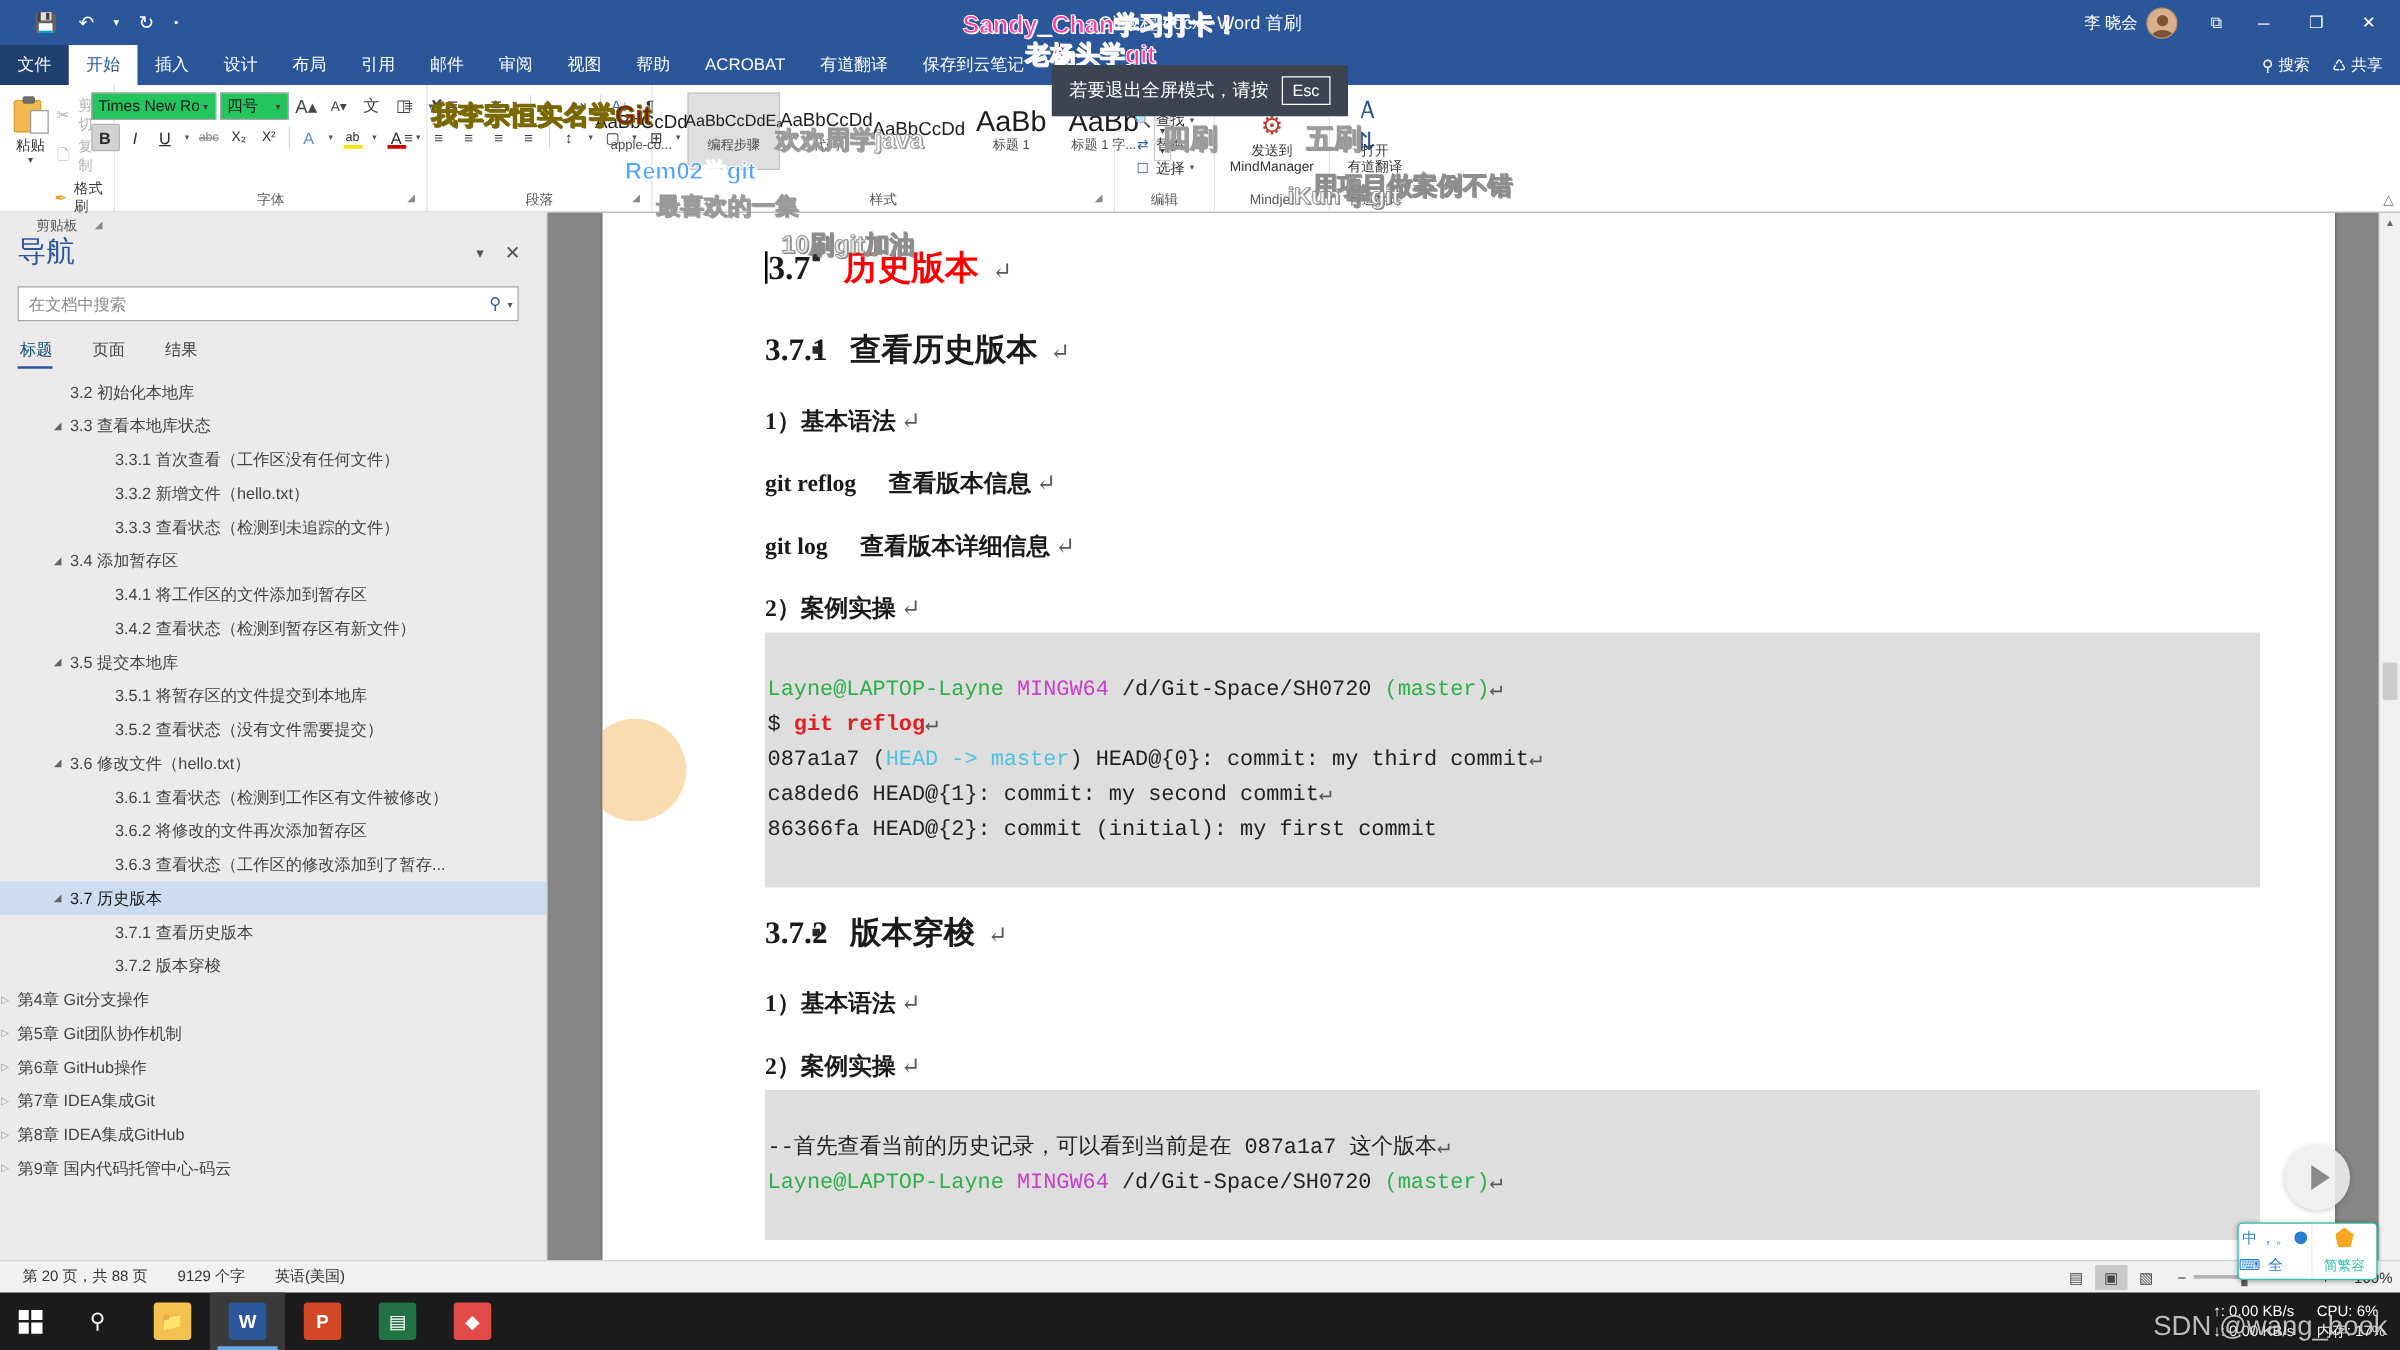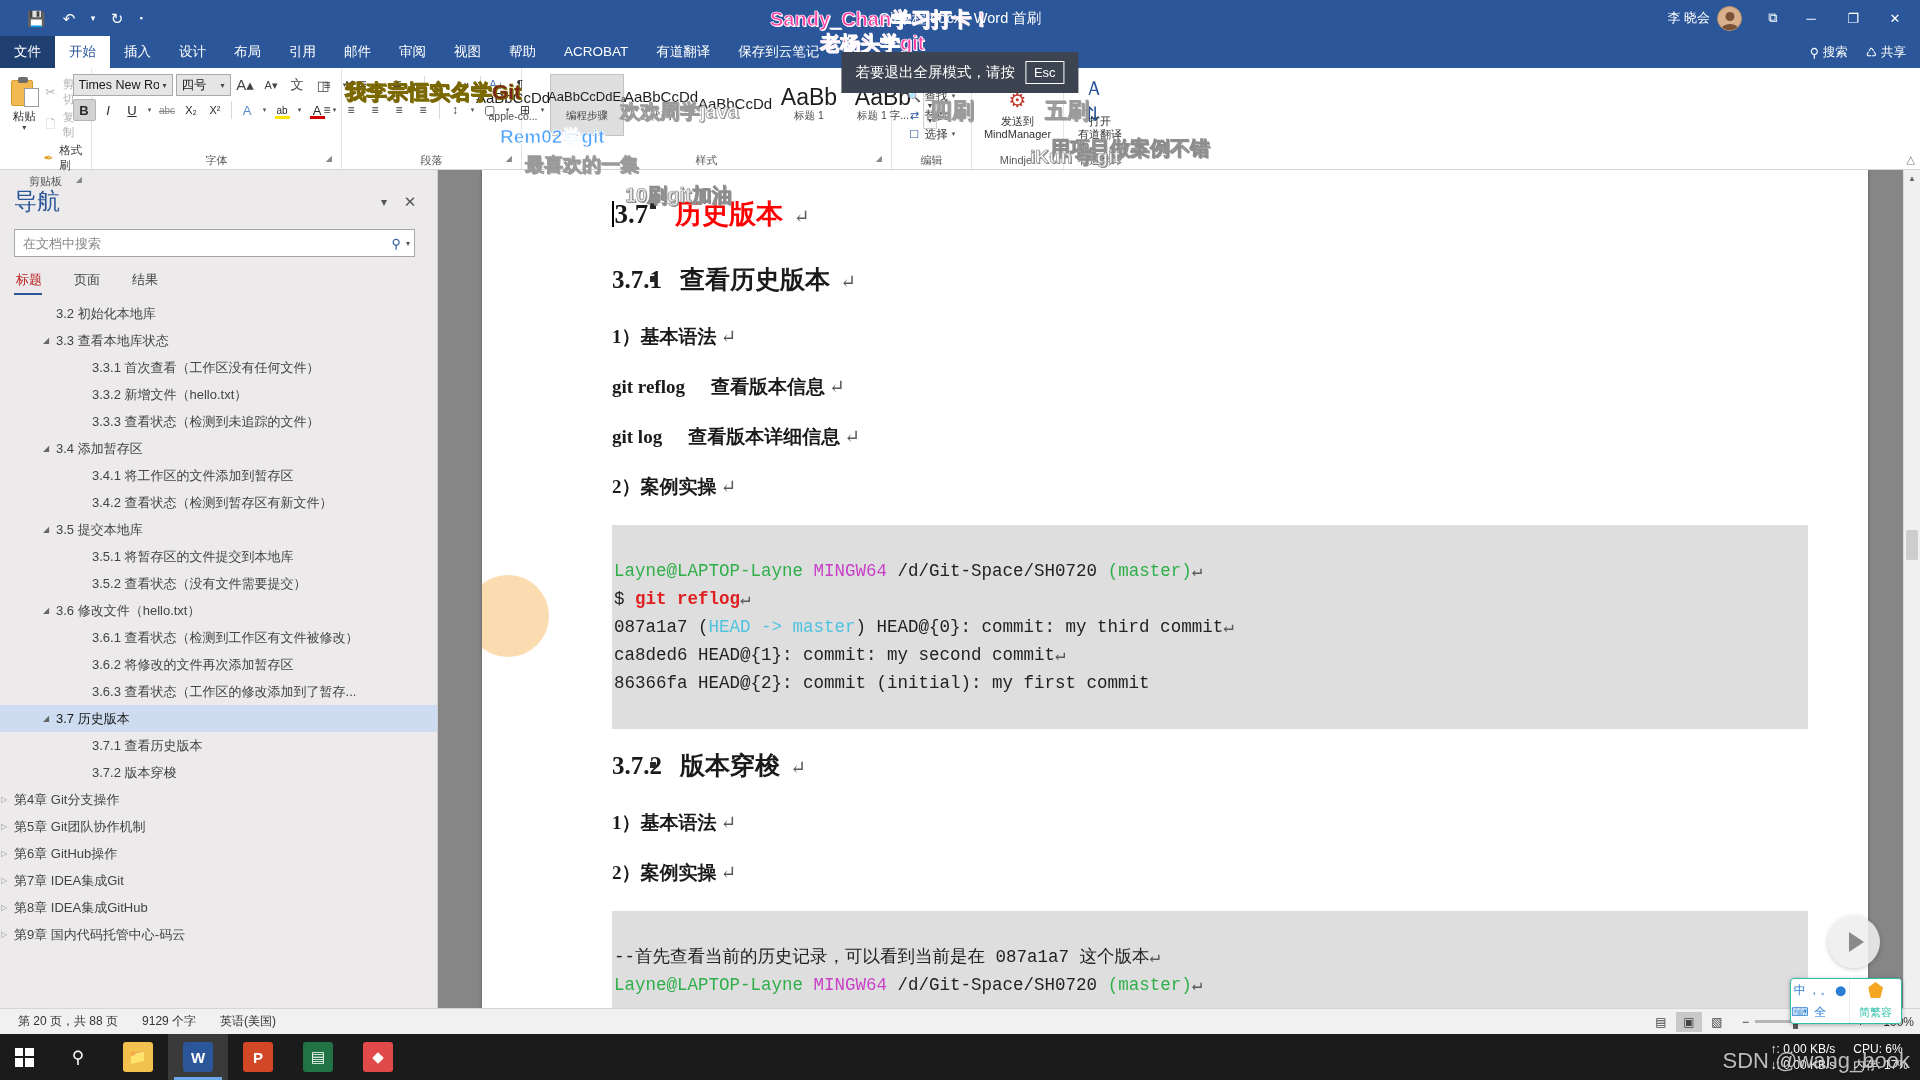--- a/index.html
+++ b/index.html
@@ -110,21 +110,21 @@
     display:flex; align-items:center; gap:5px; font-size:11.5px; color:#b3b3b3;
     cursor:default;
   }
   .clip-sub .row .ic { width:15px; text-align:center; font-size:12px; }
   .clip-sub .row.enabled { color:#3a3a3a; cursor:pointer; }
 
   
   .fontgrp { width:250px; }
   .font-row1 { display:flex; gap:3px; align-items:center; }
   .combo {
-    height:22px; border:1px solid #a9a9a9; background:#e5e5e5; display:flex;
+    height:22px; border:1px solid #a9a9a9; background:#22c55e; display:flex;
     align-items:center; font-size:12.5px; color:#1a1a1a; padding:0 2px 0 5px;
     cursor:pointer;
   }
   .combo .cv { flex:1; white-space:nowrap; overflow:hidden; }
   .combo .cc { font-size:8px; color:#444; padding:0 3px; }
   .fontname { width:100px; }
   .fontsize { width:55px; }
   .ficon {
     width:23px; height:22px; display:flex; align-items:center; justify-content:center;
     font-size:13px; color:#444; cursor:pointer; border-radius:2px;
@@ -223,21 +223,21 @@
   .nav-search input::placeholder { color:#888; }
   .nav-search .sic { color:#2b579a; font-size:13px; padding:0 3px; cursor:pointer; }
   .nav-search .scc { color:#555; font-size:8px; padding-left:2px; cursor:pointer; }
   .nav-tabs {
     display:flex; gap:0; margin:14px 0 0 14px; border-bottom:0;
   }
   .nav-tab {
     font-size:13px; color:#444; padding:0 14px 6px 2px; cursor:pointer;
     position:relative; margin-right:16px;
   }
-  .nav-tab.active { color:#b91c1c; }
+  .nav-tab.active { color:#0c4a6e; }
   .nav-tab.active::after {
     content:""; position:absolute; left:0; right:14px; bottom:0; height:2px;
     background:#2b579a;
   }
   .nav-list { flex:1; overflow:hidden; padding-top:5px; }
   .nav-item {
     display:flex; align-items:center; height:27px; font-size:13px; color:#444;
     cursor:pointer; padding-right:6px; white-space:nowrap;
   }
   .nav-item.sel { background:#cddcf0; color:#1b1b1b; }
@@ -280,21 +280,21 @@
   .dh2 .sp { display:inline-block; width:18px; }
   .pilcrow { color:#5a5a5a; font-weight:normal; font-size:19px; margin-left:4px; }
   .dp {
     font-family:"Liberation Serif","DejaVu Serif",serif;
     font-size:19px; color:#1a1a1a; margin:22px 0 0 0; line-height:28px;
   }
   .dp.bold { font-weight:bold; }
   .dp .gap { display:inline-block; width:26px; }
   .code {
     background:#dedede; font-family:"Liberation Mono","DejaVu Sans Mono",monospace;
-    font-size:17.5px; line-height:28px; color:#222; margin-top:24px;
+    font-size:17.5px; line-height:28px; color:#222; margin-top:4px;
     padding:4px 0 4px 0; white-space:pre;
   }
   .code .ln { padding-left:2px; }
   .c-green { color:#2faf4a; }
   .c-mag { color:#c83fc8; }
   .c-red { color:#e02020; font-weight:bold; }
   .c-cyan { color:#4ec3e0; }
   .pil { color:#5a5a5a; }
 
   

